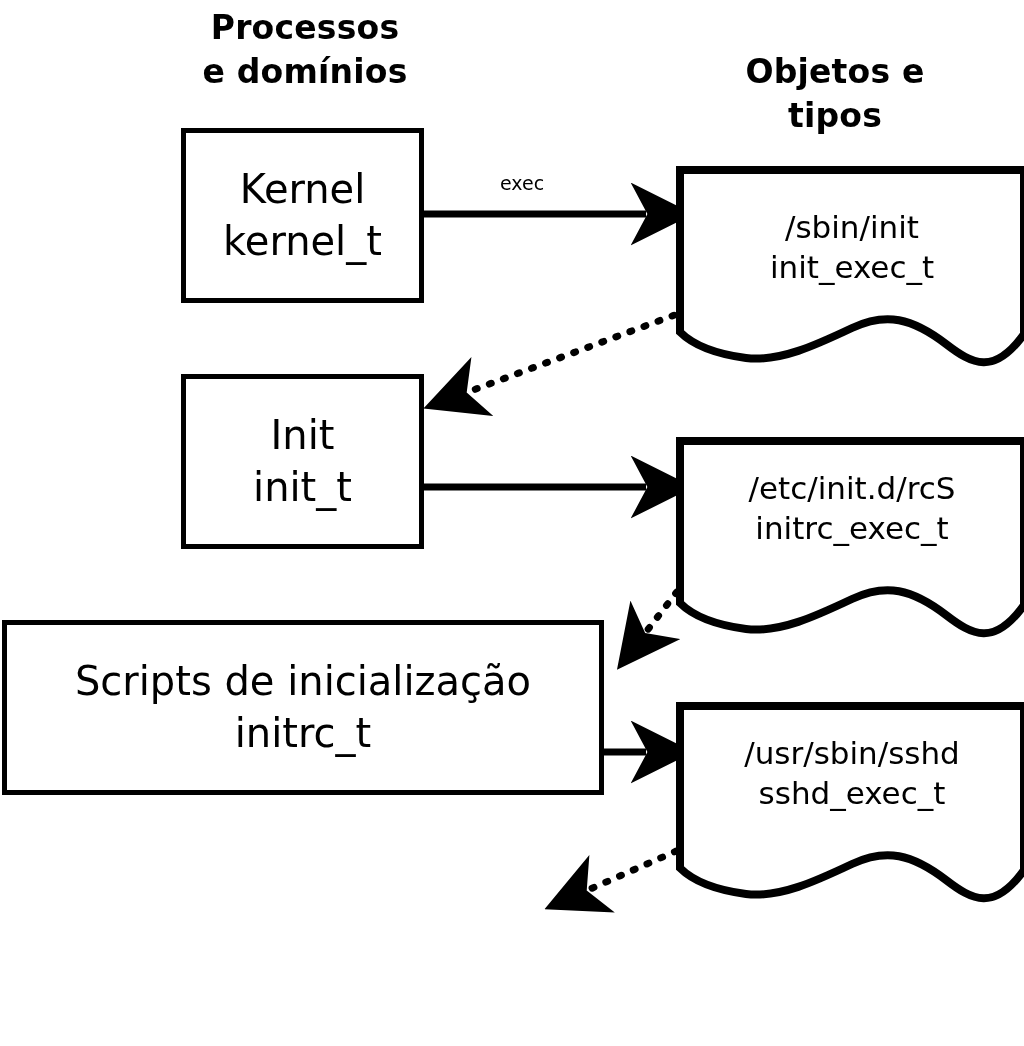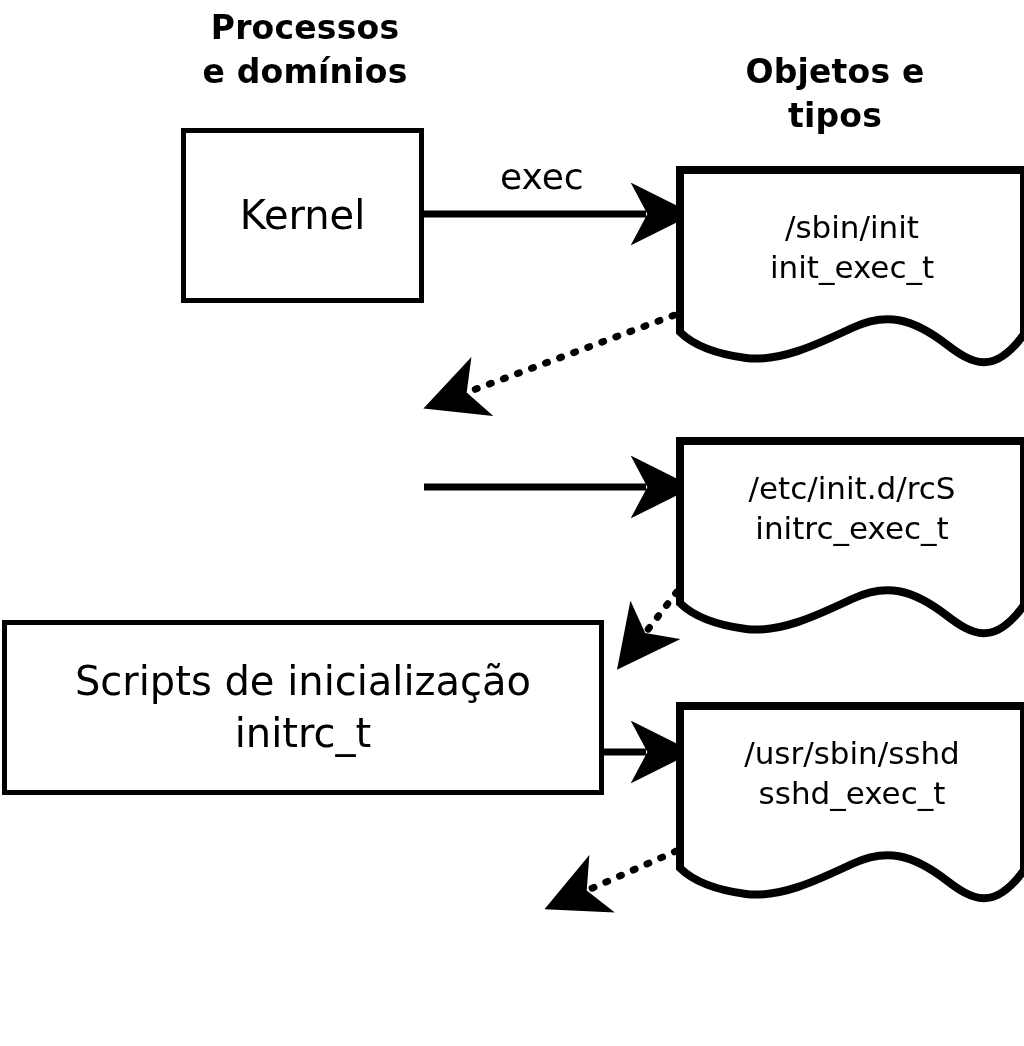--- a/index.html
+++ b/index.html
@@ -52,22 +52,23 @@
     left: 0;
     width: 100%;
     text-align: center;
     font-size: 31px;
     line-height: 1.28;
     pointer-events: none;
   }
 
   .edge-label {
     position: absolute;
-    font-size: 36px;
+    font-size: 19px;
     font-weight: normal;
+    margin-top: 16px;
   }
 
   svg.arrows {
     position: absolute;
     left: 0;
     top: 0;
     width: 1024px;
     height: 1046px;
     pointer-events: none;
   }
@@ -111,22 +112,27 @@
 
     <g>
       <line x1="690" y1="845" x2="588" y2="890" stroke="#000" stroke-width="7" stroke-dasharray="2 13" stroke-linecap="round" marker-end="url(#ah)"></line>
     </g>
   </svg>
 
   <div class="edge-label" style="left:500px; top:156px;">exec</div>
 
   <div class="proc-box" style="left:181px; top:128px; width:243px; height:175px;">
     <span class="l1">Kernel</span>
+    <span class="l2">kernel_t</span>
   </div>
 
+  <div class="proc-box" style="left:181px; top:374px; width:243px; height:175px;">
+    <span class="l1">Init</span>
+    <span class="l2">init_t</span>
+  </div>
 
   <div class="proc-box" style="left:2px; top:620px; width:602px; height:175px;">
     <span class="l1">Scripts de inicialização</span>
     <span class="l2">initrc_t</span>
   </div>
 
 
   <div class="obj-wrap" style="left:676px; top:166px;">
     <svg width="352" height="210" viewBox="0 0 352 210">
       <path d="M4 4 H348 V168 C318 210 296 198 270 178 C236 152 210 146 176 162 C140 179 104 196 70 192 C40 188 18 180 4 166 Z" fill="#ffffff" stroke="#000000" stroke-width="8" stroke-linejoin="miter"></path>

